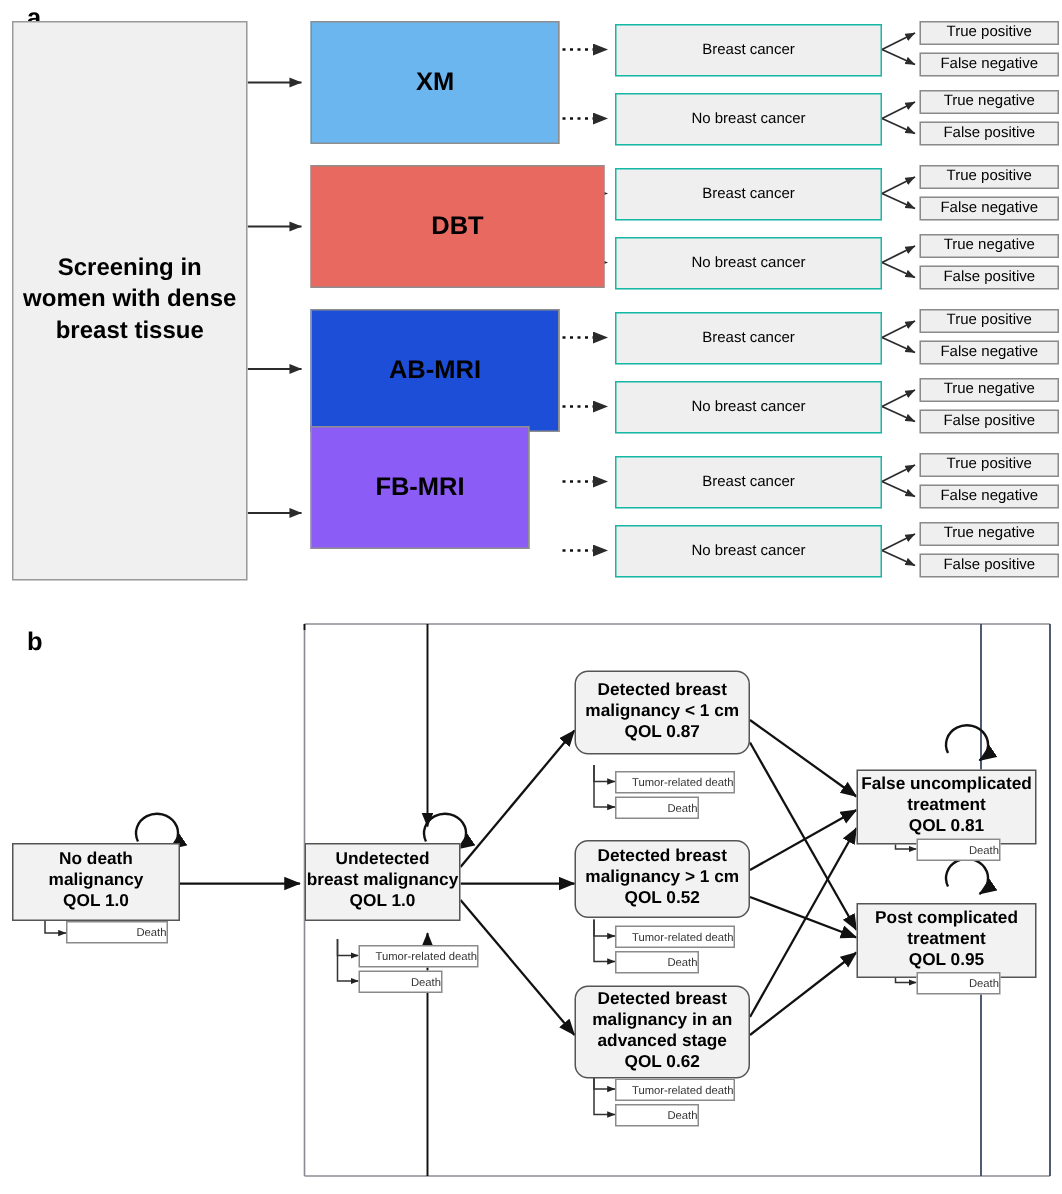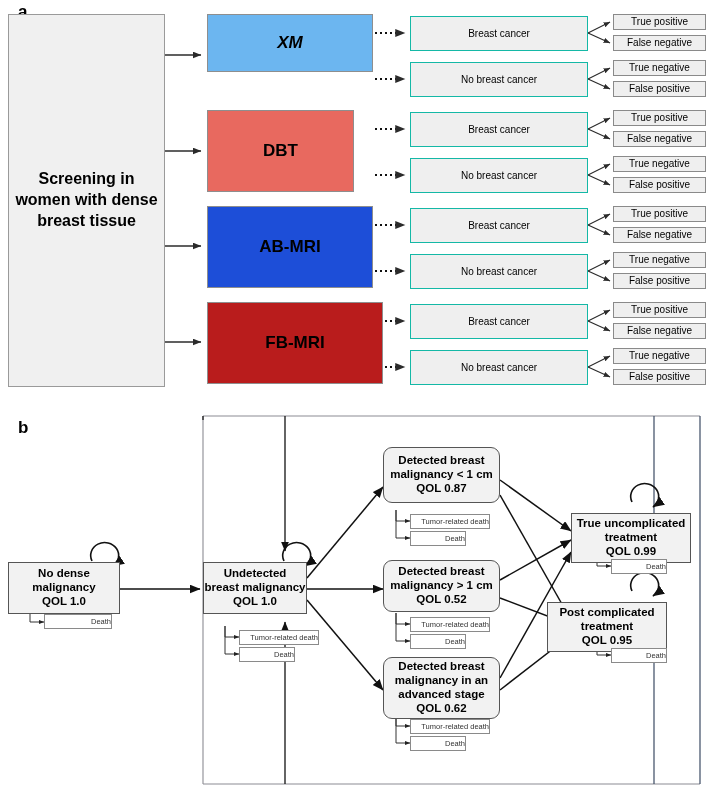--- a/index.html
+++ b/index.html
@@ -100,30 +100,30 @@
     <path d="M588,321 L610,331" marker-end="url(#arrS)"></path>
     <path d="M588,367 L610,356" marker-end="url(#arrS)"></path>
     <path d="M588,367 L610,377" marker-end="url(#arrS)"></path>
   </g>
 </svg>
 
 <div class="box grey-box" style="left:8px;top:14px;width:157px;height:373px;">
   <div class="ttl">Screening in women with dense breast tissue</div>
 </div>
 
-<div class="box modality" style="left:207px;top:14px;width:166px;height:58px;background:#6CB6F0;font-style:italic;">
+<div class="box modality" style="left:207px;top:14px;width:166px;height:82px;background:#6CB6F0;">
   <span>XM</span>
 </div>
-<div class="box modality" style="left:207px;top:110px;width:147px;height:82px;background:#E8695F;">
+<div class="box modality" style="left:207px;top:110px;width:196px;height:82px;background:#E8695F;">
   <span>DBT</span>
 </div>
 <div class="box modality" style="left:207px;top:206px;width:166px;height:82px;background:#1d4ed8;">
   <span>AB-MRI</span>
 </div>
-<div class="box modality" style="left:207px;top:302px;width:176px;height:82px;background:#b91c1c;">
+<div class="box modality" style="left:207px;top:284px;width:146px;height:82px;background:#8b5cf6;">
   <span>FB-MRI</span>
 </div>
 
 <div class="box outcome" style="left:410px;top:16px;width:178px;height:35px;">
   <span>Breast cancer</span>
 </div>
 <div class="box outcome" style="left:410px;top:62px;width:178px;height:35px;">
   <span>No breast cancer</span>
 </div>
 
@@ -272,21 +272,21 @@
     <path d="M396,715 L396,726 L410,726" marker-end="url(#arrMini)"></path>
     <path d="M396,715 L396,743 L410,743" marker-end="url(#arrMini)"></path>
 
     <path d="M597,556 L597,566 L611,566" marker-end="url(#arrMini)"></path>
 
     <path d="M597,645 L597,655 L611,655" marker-end="url(#arrMini)"></path>
   </g>
 </svg>
 
 <div class="box mk" style="left:8px;top:562px;width:112px;height:52px;">
-  <span>No dense</span>
+  <span>No death</span>
   <span>malignancy</span>
   <span class="qol">QOL 1.0</span>
 </div>
 <div class="mini" style="left:44px;top:614px;width:68px;height:15px;">
   <span>Death</span>
 </div>
 
 <div class="box mk" style="left:203px;top:562px;width:104px;height:52px;">
   <span>Undetected</span>
   <span>breast malignancy</span>
@@ -330,28 +330,28 @@
   <span class="qol">QOL 0.62</span>
 </div>
 <div class="mini" style="left:410px;top:719px;width:80px;height:15px;">
   <span>Tumor-related death</span>
 </div>
 <div class="mini" style="left:410px;top:736px;width:56px;height:15px;">
   <span>Death</span>
 </div>
 
 <div class="box mk" style="left:571px;top:513px;width:120px;height:50px;">
-  <span>True uncomplicated</span>
+  <span>False uncomplicated</span>
   <span>treatment</span>
-  <span class="qol">QOL 0.99</span>
+  <span class="qol">QOL 0.81</span>
 </div>
 <div class="mini" style="left:611px;top:559px;width:56px;height:15px;">
   <span>Death</span>
 </div>
 
-<div class="box mk" style="left:547px;top:602px;width:120px;height:50px;">
+<div class="box mk" style="left:571px;top:602px;width:120px;height:50px;">
   <span>Post complicated</span>
   <span>treatment</span>
   <span class="qol">QOL 0.95</span>
 </div>
 <div class="mini" style="left:611px;top:648px;width:56px;height:15px;">
   <span>Death</span>
 </div>
 
 </body></html>

